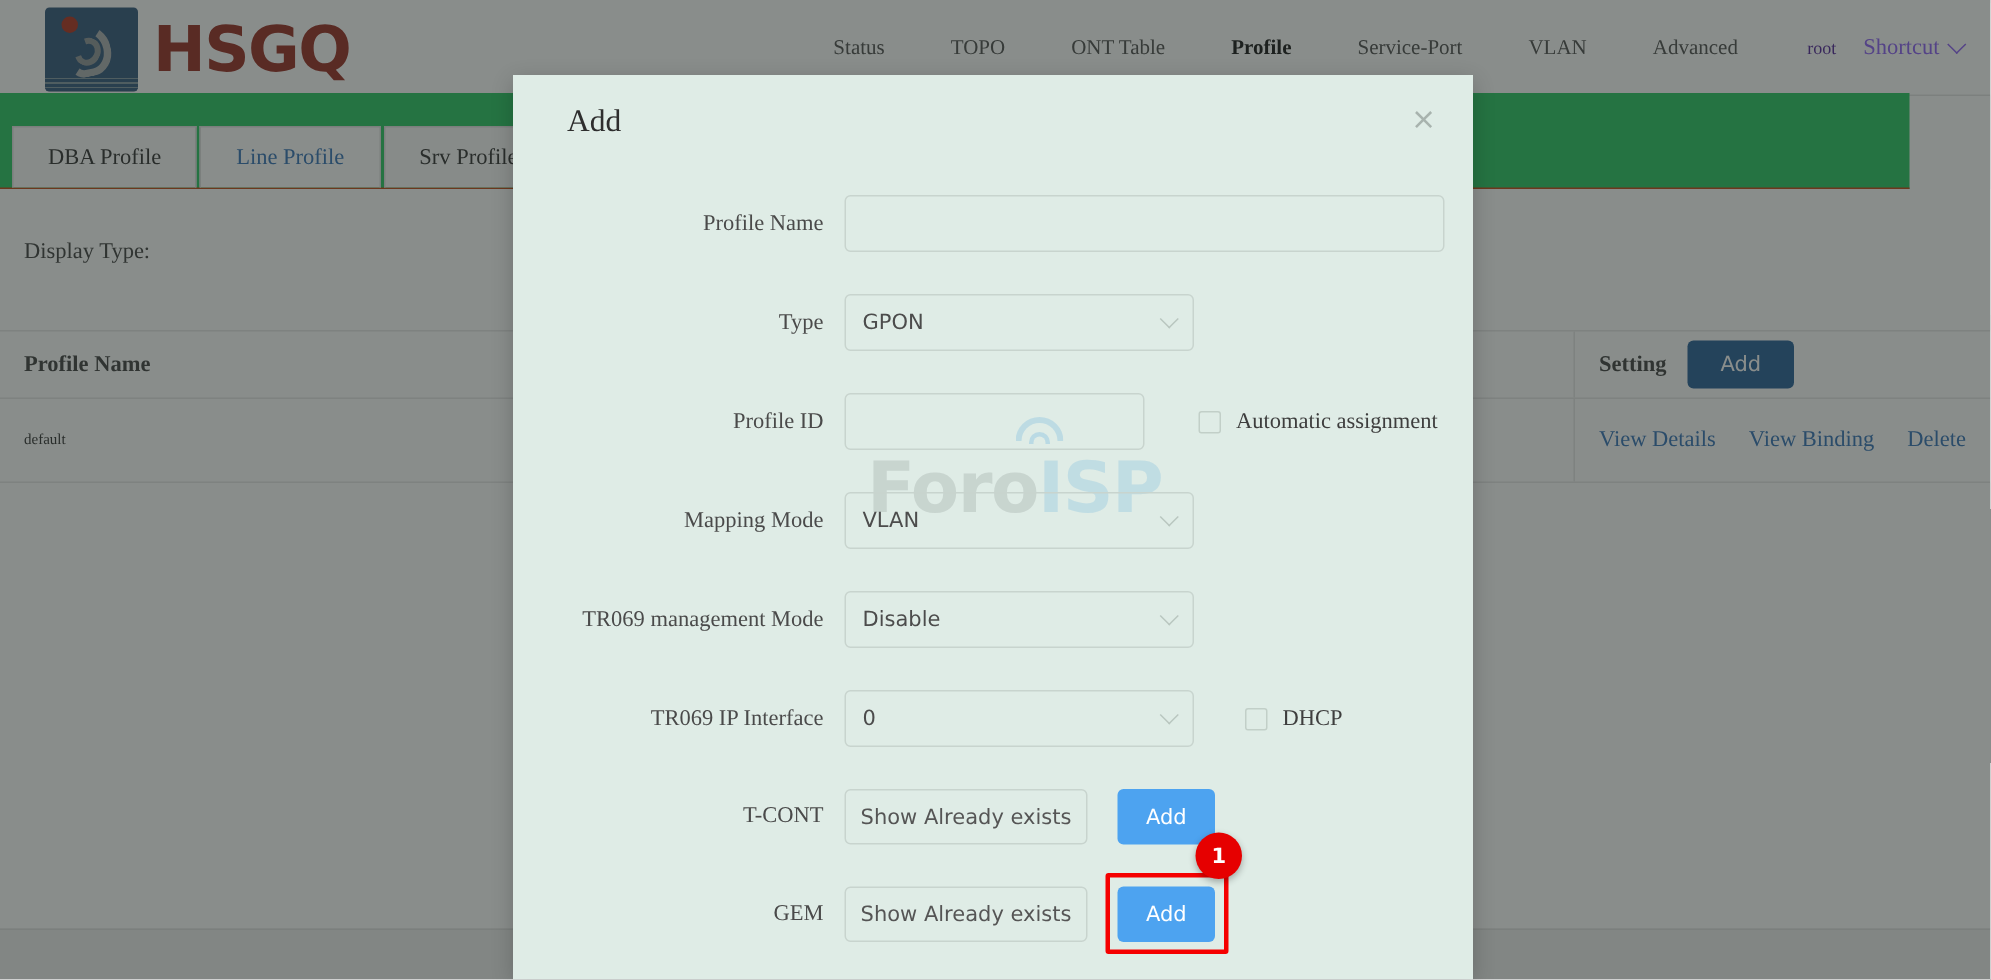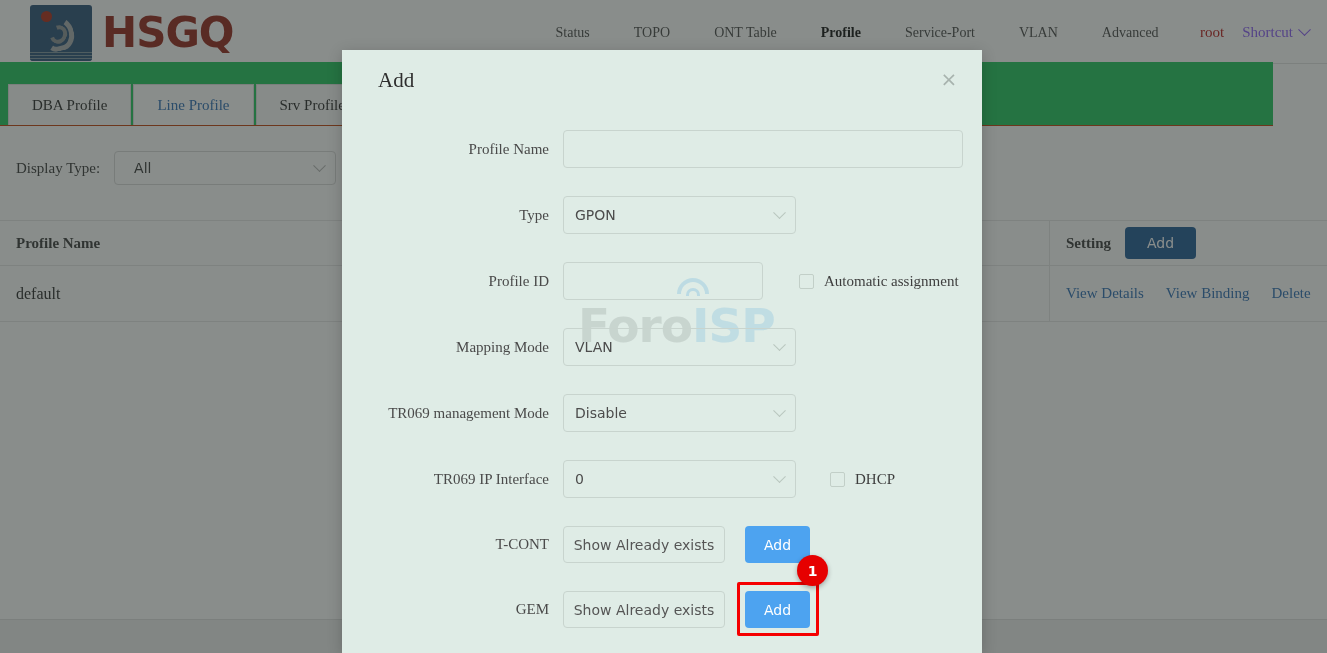--- a/index.html
+++ b/index.html
@@ -49,21 +49,21 @@
     font-weight: bold; font-size: 42px; color: #96261c; letter-spacing: -1px;
   }
 
   .nav { display: flex; align-items: center; margin-left: 300px; }
   .nav-item {
     font-size: 14px; color: #4a4a4a; padding: 0 22px; cursor: pointer;
     white-space: nowrap;
   }
   .nav-item.active { color: #111; font-weight: bold; }
   .nav-right { position: absolute; right: 18px; display: flex; align-items: center; gap: 18px; }
-  .nav-user { color: #b91c1c; font-size: 15px; cursor: pointer; }
+  .nav-user { color: #4c1d95; font-size: 12px; cursor: pointer; }
   .nav-shortcut { color: #8b5cf6; font-size: 15px; cursor: pointer; display: flex; align-items: center; gap: 7px; }
   .chev { display: inline-block; width: 9px; height: 9px; border-right: 1.6px solid currentColor; border-bottom: 1.6px solid currentColor; transform: rotate(45deg) translate(-2px,-2px); }
 
   .tabs {
     position: absolute; left: 0; top: 62px; width: 1273px; height: 64px;
     background: #22c55e; border-bottom: 1px solid #c2410c;
     display: flex; align-items: flex-end;
   }
   .tab {
     height: 41px; line-height: 41px; padding: 0 23px; font-size: 15px;
@@ -95,21 +95,21 @@
   .thead {
     display: flex; height: 46px; align-items: center;
     border-top: 1px solid #e6e6e6; border-bottom: 1px solid #e6e6e6;
     background: #fff;
   }
   .trow {
     display: flex; height: 56px; align-items: center;
     border-bottom: 1px solid #e6e6e6; background: #fff;
   }
   .th { font-size: 15px; font-weight: bold; color: #3b3b3b; padding-left: 16px; }
-  .td { font-size: 16px; color: #2c2c2c; padding-left: 16px; }
+  .td { font-size: 10px; color: #2c2c2c; padding-left: 16px; }
   .col-name { width: 1050px; border-right: 1px solid #e6e6e6; height: 100%; display: flex; align-items: center; }
   .col-setting { width: 277px; display: flex; align-items: center; gap: 14px; padding-left: 16px; }
   .btn-add-dark {
     background: #1f5b96; color: #fff; border: none; border-radius: 4px;
     padding: 8px 22px; font-size: 14px; cursor: pointer;
     font-family: "DejaVu Sans", sans-serif;
   }
   .link { color: #2f6fb5; font-size: 15px; cursor: pointer; }
   .actions { display: flex; gap: 22px; }
 
@@ -251,24 +251,20 @@
 
     <div class="tabs">
       <div class="tab">DBA Profile</div>
       <div class="tab active">Line Profile</div>
       <div class="tab">Srv Profile</div>
       <div class="tab" style="width:120px"></div>
     </div>
 
     <div class="toolbar">
       <div class="toolbar-label">Display Type:</div>
-      <div class="tb-select">
-        <span class="sel-val">All</span>
-        <span class="sel-chev"></span>
-      </div>
     </div>
 
     <div class="table">
       <div class="thead">
         <div class="col-name">
           <span class="th">Profile Name</span>
         </div>
         <div class="col-setting">
           <span class="th" style="padding-left:0">Setting</span>
           <button class="btn-add-dark">Add</button>

